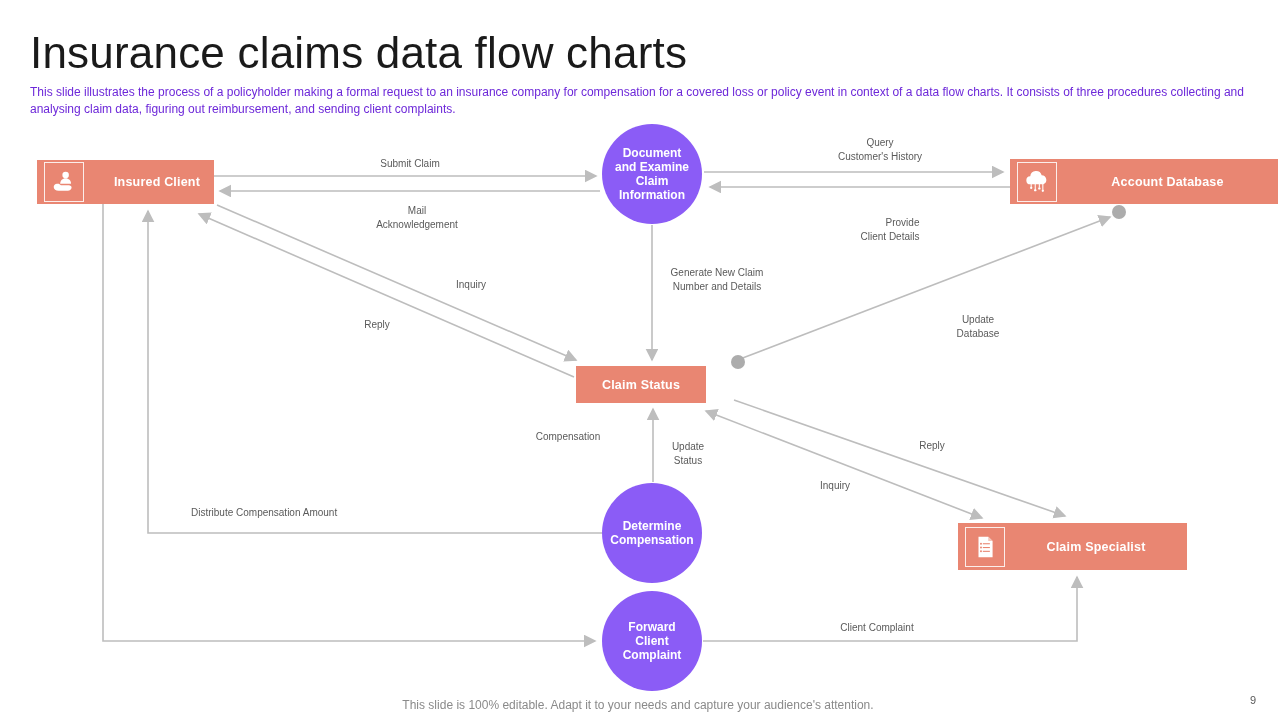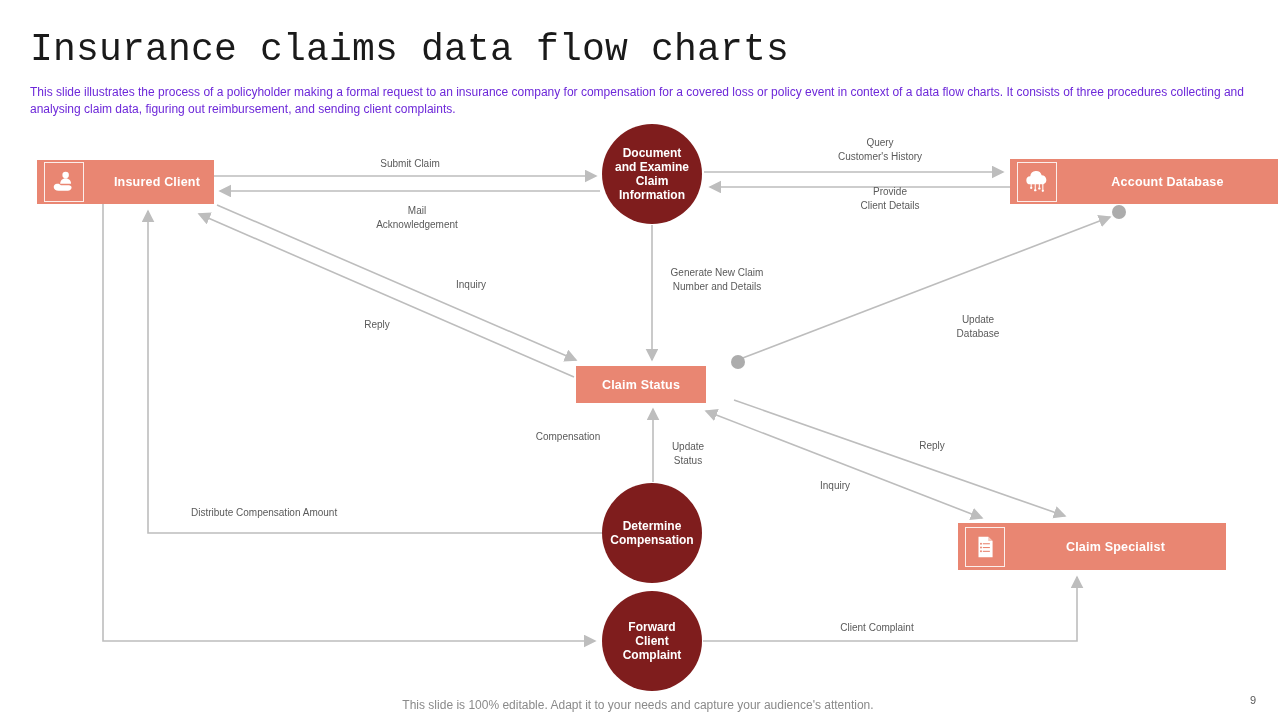--- a/index.html
+++ b/index.html
@@ -1,42 +1,42 @@
 <!DOCTYPE html>
 <html><head>
 <meta charset="utf-8">
 <style>
   html,body{margin:0;padding:0;}
   body{width:1280px;height:720px;background:#ffffff;overflow:hidden;
        font-family:"Liberation Sans", sans-serif;}
   .slide{position:relative;width:1280px;height:720px;background:#fff;}
 
   .title{position:absolute;left:30px;top:28px;width:900px;
-         font-family:Liberation Mono, monospace;font-size:38px;font-weight:normal;
+         font-family:Liberation Sans, sans-serif;font-size:44px;font-weight:normal;
          color:#1a1a1a;letter-spacing:.2px;}
   .description{position:absolute;left:30px;top:84px;width:1218px;
          font-size:12px;line-height:17px;color:#6d28d9;}
 
   .diagram{position:absolute;left:0;top:0;width:1280px;height:720px;}
   svg.edges{position:absolute;left:0;top:0;}
 
   .edge-label{position:absolute;transform:translateX(-50%);text-align:center;
         font-size:10px;line-height:14px;color:#5a5a5a;white-space:pre-line;}
   .edge-label.left-align{transform:none;text-align:left;}
 
   .node-box{position:absolute;background:#E98672;display:flex;align-items:center;}
   .icon-box{width:38px;height:38px;margin-left:7px;flex:none;
         border:1px solid rgba(255,255,255,.85);
         display:flex;align-items:center;justify-content:center;}
   .node-box .box-label{flex:1;text-align:center;color:#fff;font-weight:bold;
         font-size:12.5px;letter-spacing:.2px;}
   .node-box.no-icon .box-label{flex:1;}
 
   .node-circle{position:absolute;width:100px;height:100px;border-radius:50%;
-        background:#7f1d1d;display:flex;align-items:center;justify-content:center;
+        background:#8b5cf6;display:flex;align-items:center;justify-content:center;
         text-align:center;color:#fff;font-weight:bold;font-size:12px;
         line-height:14px;white-space:pre-line;}
 
   .footer{position:absolute;left:638px;bottom:8px;transform:translateX(-50%);
         font-size:12px;color:#8a8a8a;white-space:nowrap;}
   .page-number{position:absolute;right:24px;bottom:14px;font-size:11px;color:#595959;}
 </style>
 </head>
 <body>
 
@@ -74,21 +74,21 @@
       </g>
       <circle cx="738" cy="362" r="7" fill="#ACACAC"></circle>
       <circle cx="1119" cy="212" r="7" fill="#ACACAC"></circle>
     </svg>
 
     <div class="edge-label" style="left:410px;top:157px;">Submit Claim</div>
     <div class="edge-label" style="left:417px;top:204px;">Mail
 Acknowledgement</div>
     <div class="edge-label" style="left:880px;top:136px;">Query
 Customer's History</div>
-    <div class="edge-label" style="left:890px;top:185px;">Provide
+    <div class="edge-label" style="left:890px;top:216px;text-align:right;">Provide
 Client Details</div>
     <div class="edge-label" style="left:717px;top:266px;">Generate New Claim
 Number and Details</div>
     <div class="edge-label" style="left:471px;top:278px;">Inquiry</div>
     <div class="edge-label" style="left:377px;top:318px;">Reply</div>
     <div class="edge-label" style="left:978px;top:313px;">Update
 Database</div>
     <div class="edge-label" style="left:568px;top:430px;">Compensation</div>
     <div class="edge-label" style="left:688px;top:440px;">Update
 Status</div>
@@ -126,21 +126,21 @@
           <path d="M6.5 14a3.5 3.5 0 0 1-.3-7A5 5 0 0 1 16 6.3 4 4 0 0 1 17.5 14z" fill="#fff"></path>
         </svg>
       </span>
       <span class="box-label">Account Database</span>
     </div>
 
     <div class="node-box no-icon" style="left:576px;top:366px;width:130px;height:37px;">
       <span class="box-label">Claim Status</span>
     </div>
 
-    <div class="node-box" style="left:958px;top:523px;width:268px;height:47px;">
+    <div class="node-box" style="left:958px;top:523px;width:229px;height:47px;">
       <span class="icon-box">
         <svg viewBox="0 0 24 24" width="26" height="26">
           <path d="M6 2.5h9l4 4v15H6z" fill="#fff"></path>
           <path d="M15 2.5l4 4h-4z" fill="#f3c4b8"></path>
           <g stroke="#E98672" stroke-width="1">
             <line x1="10" y1="9" x2="16.5" y2="9"></line>
             <line x1="10" y1="12.5" x2="16.5" y2="12.5"></line>
             <line x1="10" y1="16" x2="16.5" y2="16"></line>
           </g>
           <g fill="#E98672">

